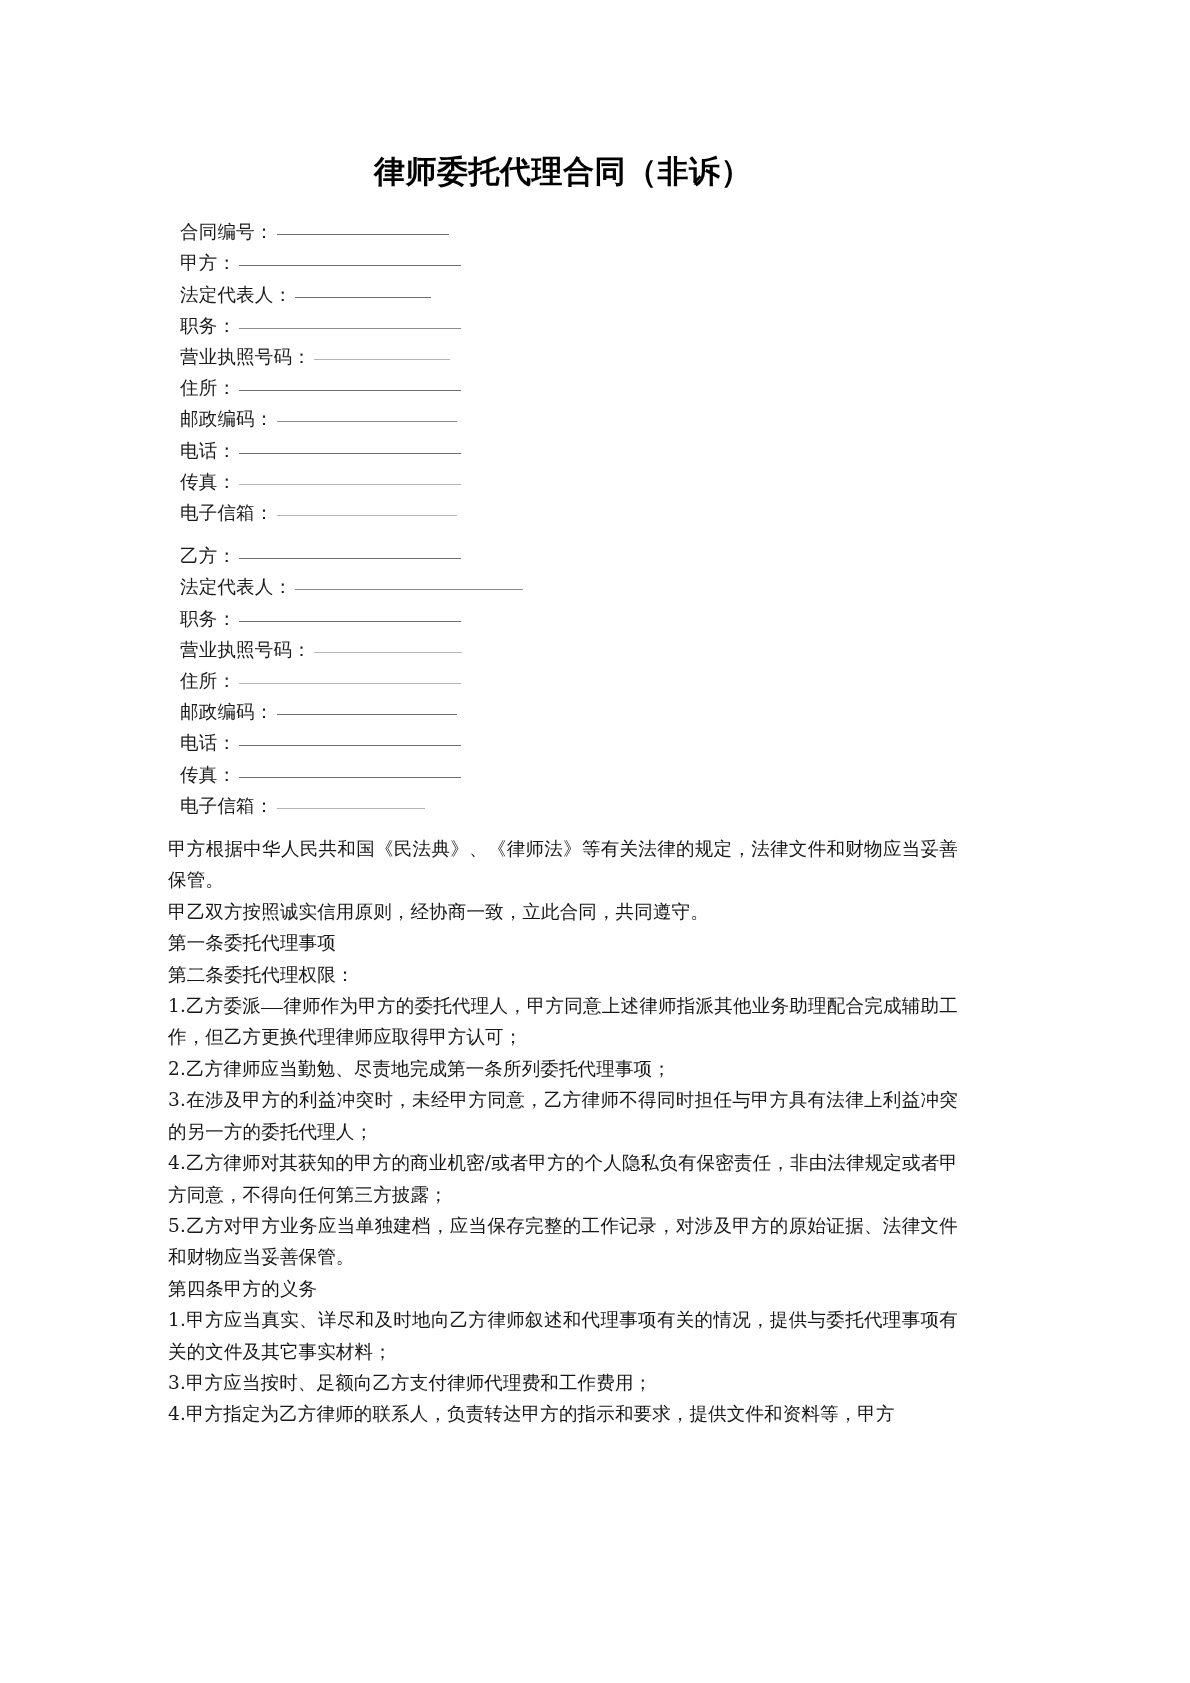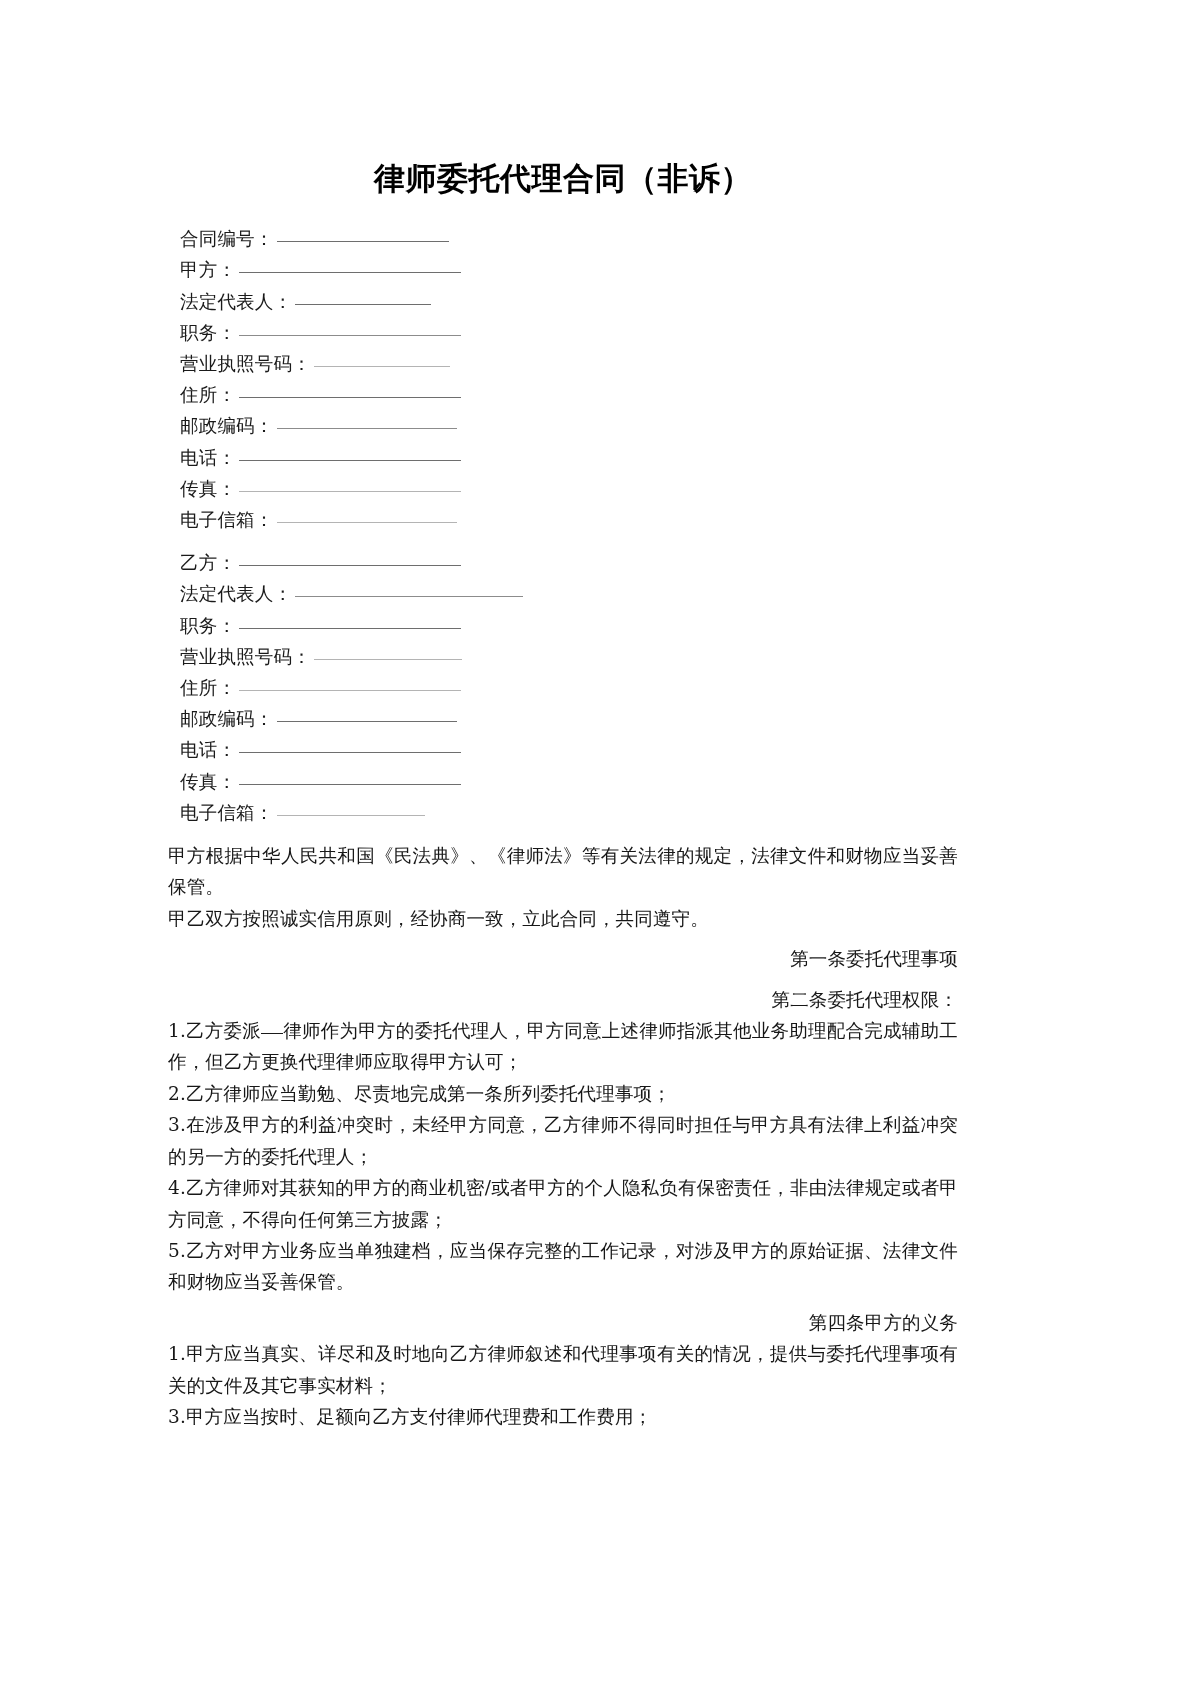--- a/index.html
+++ b/index.html
@@ -14,21 +14,21 @@
     width: 1190px;
     height: 1683px;
     background: #ffffff;
     position: relative;
     box-sizing: border-box;
     overflow: hidden;
   }
   .content {
     position: absolute;
     left: 168px;
-    top: 12px;
+    top: 5px;
     width: 790px;
   }
   .doc-title {
     text-align: center;
     font-family: "DejaVu Sans", "Liberation Sans", sans-serif;
     font-weight: bold;
     font-size: 31px;
     letter-spacing: 0.5px;
     color: #000000;
     margin: 0;
@@ -74,22 +74,21 @@
   .para {
     font-size: 18.5px;
     line-height: 31.4px;
     color: #171717;
     text-align: justify;
     text-justify: inter-character;
     letter-spacing: 0.15px;
     margin: 0;
   }
   .para.heading {
-    text-align: right;
-    margin-top: 9px;
+    text-align: left;
   }
   .inline-blank {
     display: inline-block;
     width: 22px;
     border-bottom: 1px solid #1a1a1a;
     height: 15px;
     vertical-align: baseline;
     position: relative;
     top: -3px;
   }
@@ -144,17 +143,18 @@
           <p class="para">3.在涉及甲方的利益冲突时，未经甲方同意，乙方律师不得同时担任与甲方具有法律上利益冲突的另一方的委托代理人；</p>
           <p class="para">4.乙方律师对其获知的甲方的商业机密/或者甲方的个人隐私负有保密责任，非由法律规定或者甲方同意，不得向任何第三方披露；</p>
           <p class="para">5.乙方对甲方业务应当单独建档，应当保存完整的工作记录，对涉及甲方的原始证据、法律文件和财物应当妥善保管。</p>
         </div>
 
       <p class="para heading">第四条甲方的义务</p>
 
       <div id="article-four-items">
           <p class="para">1.甲方应当真实、详尽和及时地向乙方律师叙述和代理事项有关的情况，提供与委托代理事项有关的文件及其它事实材料；</p>
           <p class="para">3.甲方应当按时、足额向乙方支付律师代理费和工作费用；</p>
+          <p class="para">4.甲方指定为乙方律师的联系人，负责转达甲方的指示和要求，提供文件和资料等，甲方</p>
         </div>
 
     </div>
   </div>
 </div>
 
 </body></html>

